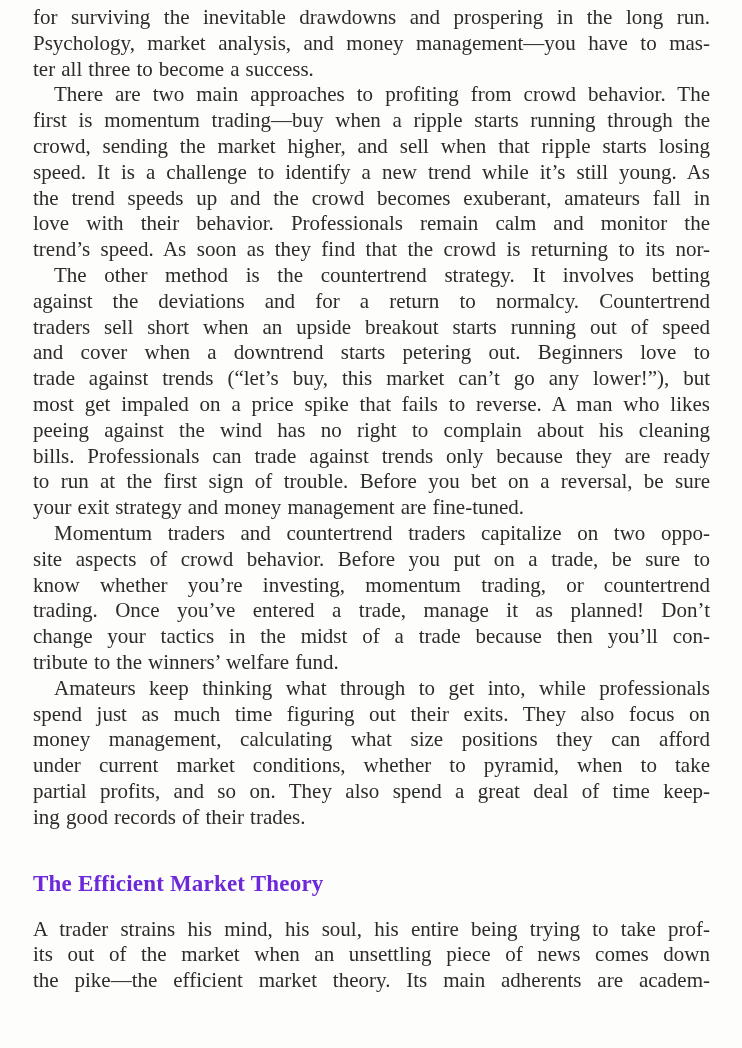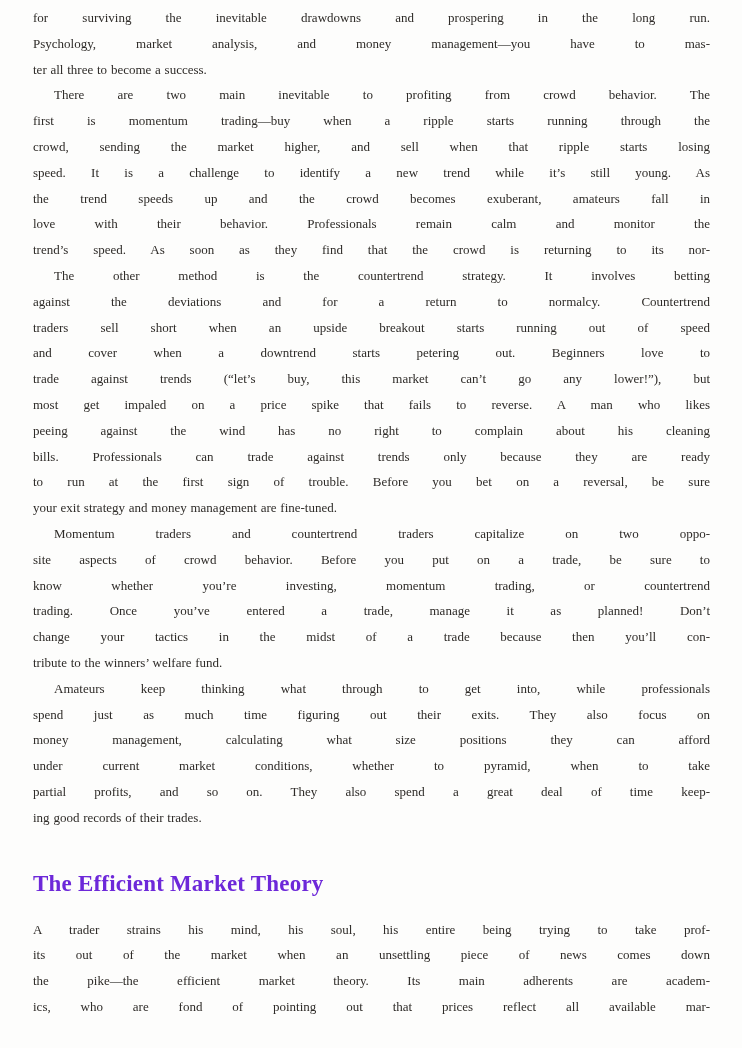--- a/index.html
+++ b/index.html
@@ -19,21 +19,21 @@
     position: absolute;
     left: 33px;
     top: 5px;
     width: 677px;
   }
   .paragraph {
     margin: 0;
     padding: 0;
   }
   .line {
-    font-size: 13px;
+    font-size: 21px;
     line-height: 25.8px;
     height: 25.8px;
     text-align: justify;
     text-align-last: justify;
     overflow: hidden;
     word-spacing: 0.04em;
   }
   .line.indent {
     padding-left: 21px;
   }
@@ -54,21 +54,21 @@
 <body>
 
 <div class="page" style="background: rgb(253, 253, 252); color: rgb(46, 43, 40);">
   <div class="text-column">
       <div class="paragraph">
         <div class="line">for surviving the inevitable drawdowns and prospering in the long run.</div>
         <div class="line">Psychology, market analysis, and money management—you have to mas-</div>
         <div class="line last">ter all three to become a success.</div>
       </div>
       <div class="paragraph">
-        <div class="line indent">There are two main inevitable to profiting from crowd behavior. The</div>
+        <div class="line indent">There are two main approaches to profiting from crowd behavior. The</div>
         <div class="line">first is momentum trading—buy when a ripple starts running through the</div>
         <div class="line">crowd, sending the market higher, and sell when that ripple starts losing</div>
         <div class="line">speed. It is a challenge to identify a new trend while it’s still young. As</div>
         <div class="line">the trend speeds up and the crowd becomes exuberant, amateurs fall in</div>
         <div class="line">love with their behavior. Professionals remain calm and monitor the</div>
         <div class="line">trend’s speed. As soon as they find that the crowd is returning to its nor-</div>
       </div>
       <div class="paragraph">
         <div class="line indent">The other method is the countertrend strategy. It involves betting</div>
         <div class="line">against the deviations and for a return to normalcy. Countertrend</div>
@@ -95,16 +95,15 @@
         <div class="line">money management, calculating what size positions they can afford</div>
         <div class="line">under current market conditions, whether to pyramid, when to take</div>
         <div class="line">partial profits, and so on. They also spend a great deal of time keep-</div>
         <div class="line last">ing good records of their trades.</div>
       </div>
       <h2 class="section-heading">The Efficient Market Theory</h2>
       <div class="paragraph">
         <div class="line">A trader strains his mind, his soul, his entire being trying to take prof-</div>
         <div class="line">its out of the market when an unsettling piece of news comes down</div>
         <div class="line">the pike—the efficient market theory. Its main adherents are academ-</div>
-        <div class="line">ics, who are fond of pointing out that prices reflect all available mar-</div>
       </div>
     </div>
 </div>
 
 </body></html>

